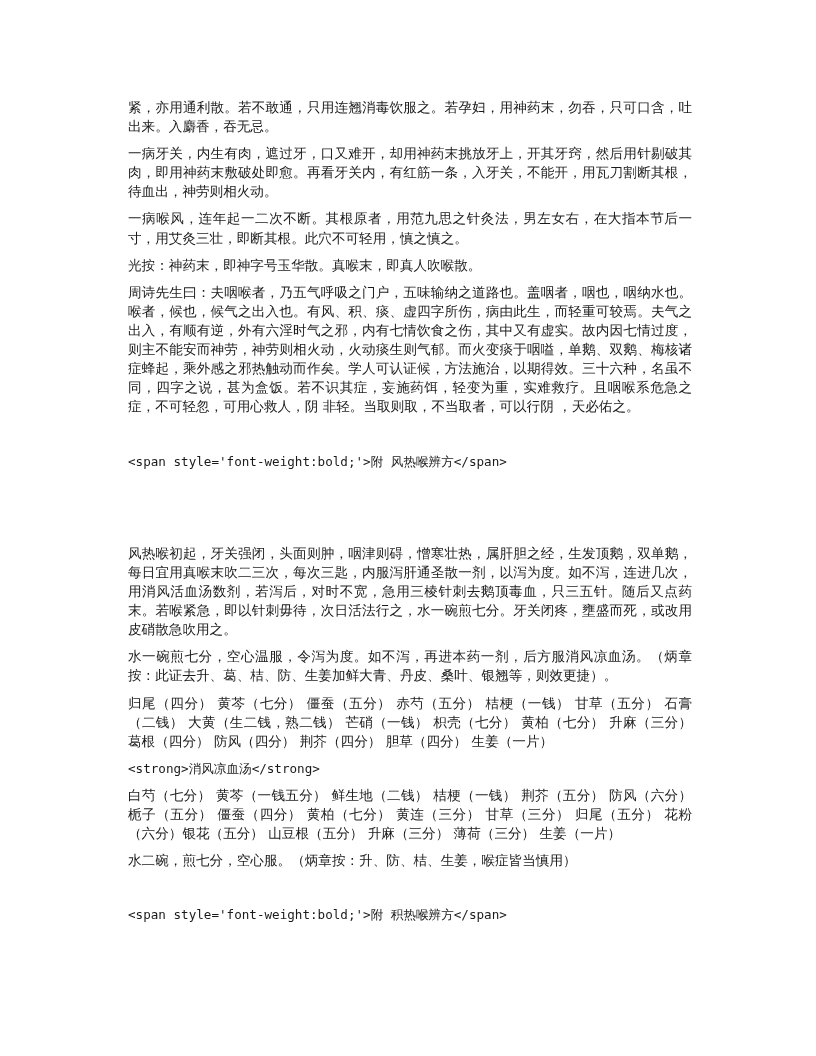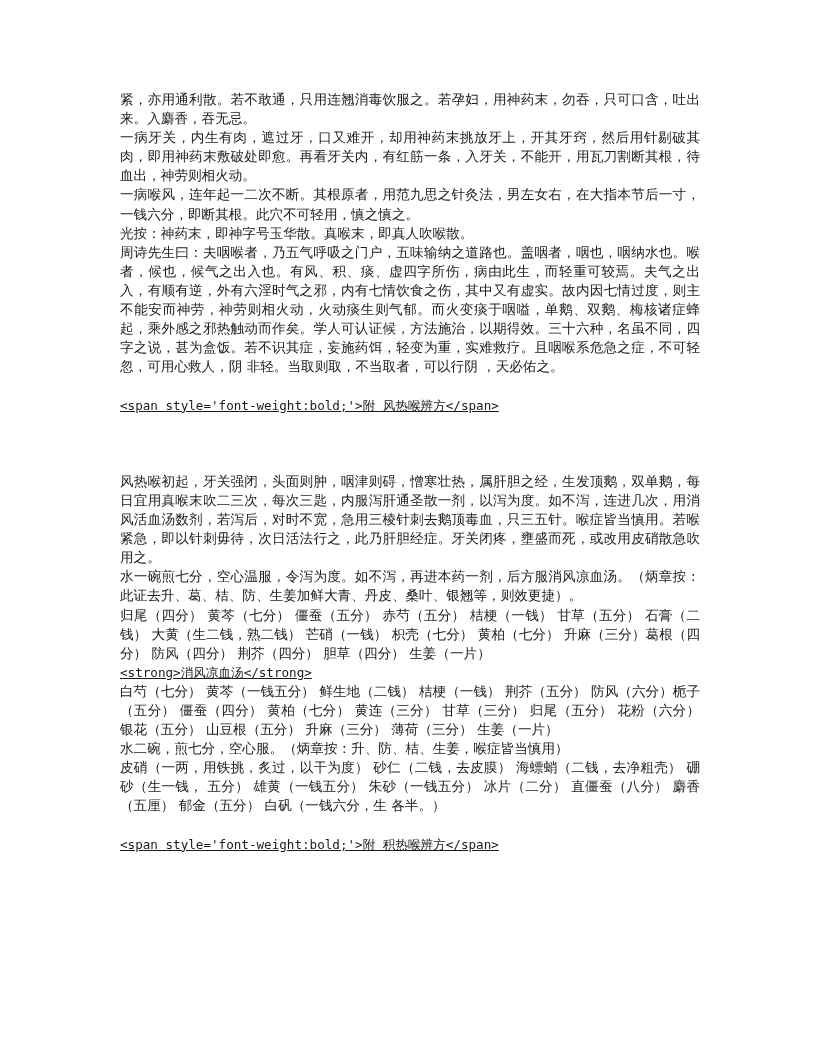--- a/index.html
+++ b/index.html
@@ -9,47 +9,46 @@
       left: 120px;
       top: 90px;
       width: 580px;
       font-family: "DejaVu Serif", "Liberation Serif", serif;
       font-size: 13.6px;
       line-height: 19.1px;
       color: #1a1a1a;
       text-align: justify;
       text-justify: inter-character;
     }
-    .para { margin: 0; white-space: normal; word-break: break-all; }
+    .para { margin: 8px; white-space: normal; word-break: break-all; }
     .blank { height: 19.1px; }
-    .code { font-family: "DejaVu Sans Mono", "Liberation Mono", monospace; font-size: 12.6px; text-decoration: underline; }
+    .code { font-family: "DejaVu Sans Mono", "Liberation Mono", monospace; font-size: 12.6px; }
   </style>
 </head>
 <body>
 
 <div class="page">
   <p class="para">紧，亦用通利散。若不敢通，只用连翘消毒饮服之。若孕妇，用神药末，勿吞，只可口含，吐出来。入麝香，吞无忌。</p>
   <p class="para">一病牙关，内生有肉，遮过牙，口又难开，却用神药末挑放牙上，开其牙窍，然后用针剔破其肉，即用神药末敷破处即愈。再看牙关内，有红筋一条，入牙关，不能开，用瓦刀割断其根，待血出，神劳则相火动。</p>
-  <p class="para">一病喉风，连年起一二次不断。其根原者，用范九思之针灸法，男左女右，在大指本节后一寸，一钱六分，即断其根。此穴不可轻用，慎之慎之。</p>
+  <p class="para">一病喉风，连年起一二次不断。其根原者，用范九思之针灸法，男左女右，在大指本节后一寸，用艾灸三壮，即断其根。此穴不可轻用，慎之慎之。</p>
   <p class="para">光按：神药末，即神字号玉华散。真喉末，即真人吹喉散。</p>
   <p class="para">周诗先生曰：夫咽喉者，乃五气呼吸之门户，五味输纳之道路也。盖咽者，咽也，咽纳水也。喉者，候也，候气之出入也。有风、积、痰、虚四字所伤，病由此生，而轻重可较焉。夫气之出入，有顺有逆，外有六淫时气之邪，内有七情饮食之伤，其中又有虚实。故内因七情过度，则主不能安而神劳，神劳则相火动，火动痰生则气郁。而火变痰于咽嗌，单鹅、双鹅、梅核诸症蜂起，乘外感之邪热触动而作矣。学人可认证候，方法施治，以期得效。三十六种，名虽不同，四字之说，甚为盒饭。若不识其症，妄施药饵，轻变为重，实难救疗。且咽喉系危急之症，不可轻忽，可用心救人，阴 非轻。当取则取，不当取者，可以行阴 ，天必佑之。</p>
 
   <div class="blank"></div>
   <p class="para"><span class="code">&lt;span style='font-weight:bold;'&gt;附 风热喉辨方&lt;/span&gt;</span></p>
   <div class="blank"></div>
   <div class="blank"></div>
   <div class="blank"></div>
 
-  <p class="para">风热喉初起，牙关强闭，头面则肿，咽津则碍，憎寒壮热，属肝胆之经，生发顶鹅，双单鹅，每日宜用真喉末吹二三次，每次三匙，内服泻肝通圣散一剂，以泻为度。如不泻，连进几次，用消风活血汤数剂，若泻后，对时不宽，急用三棱针刺去鹅顶毒血，只三五针。喉症皆当慎用。若喉紧急，即以针刺毋待，次日活法行之，此乃肝胆经症。牙关闭疼，壅盛而死，或改用皮硝散急吹用之。</p>
+  <p class="para">风热喉初起，牙关强闭，头面则肿，咽津则碍，憎寒壮热，属肝胆之经，生发顶鹅，双单鹅，每日宜用真喉末吹二三次，每次三匙，内服泻肝通圣散一剂，以泻为度。如不泻，连进几次，用消风活血汤数剂，若泻后，对时不宽，急用三棱针刺去鹅顶毒血，只三五针。随后又点药末。若喉紧急，即以针刺毋待，次日活法行之，水一碗煎七分。牙关闭疼，壅盛而死，或改用皮硝散急吹用之。</p>
   <p class="para">水一碗煎七分，空心温服，令泻为度。如不泻，再进本药一剂，后方服消风凉血汤。（炳章按：此证去升、葛、桔、防、生姜加鲜大青、丹皮、桑叶、银翘等，则效更捷）。</p>
   <p class="para">归尾（四分） 黄芩（七分） 僵蚕（五分） 赤芍（五分） 桔梗（一钱） 甘草（五分） 石膏（二钱） 大黄（生二钱，熟二钱） 芒硝（一钱） 枳壳（七分） 黄柏（七分） 升麻（三分）葛根（四分） 防风（四分） 荆芥（四分） 胆草（四分） 生姜（一片）</p>
   <p class="para"><span class="code">&lt;strong&gt;消风凉血汤&lt;/strong&gt;</span></p>
   <p class="para">白芍（七分） 黄芩（一钱五分） 鲜生地（二钱） 桔梗（一钱） 荆芥（五分） 防风（六分）栀子（五分） 僵蚕（四分） 黄柏（七分） 黄连（三分） 甘草（三分） 归尾（五分） 花粉（六分）银花（五分） 山豆根（五分） 升麻（三分） 薄荷（三分） 生姜（一片）</p>
   <p class="para">水二碗，煎七分，空心服。（炳章按：升、防、桔、生姜，喉症皆当慎用）</p>
-  <p class="para">皮硝（一两，用铁挑，炙过，以干为度） 砂仁（二钱，去皮膜） 海螵蛸（二钱，去净粗壳） 硼砂（生一钱， 五分） 雄黄（一钱五分） 朱砂（一钱五分） 冰片（二分） 直僵蚕（八分） 麝香（五厘） 郁金（五分） 白矾（一钱六分，生 各半。）</p>
 
   <div class="blank"></div>
   <p class="para"><span class="code">&lt;span style='font-weight:bold;'&gt;附 积热喉辨方&lt;/span&gt;</span></p>
   <div class="blank"></div>
   <div class="blank"></div>
   <div class="blank"></div>
 
 </div>
 
 </body></html>

